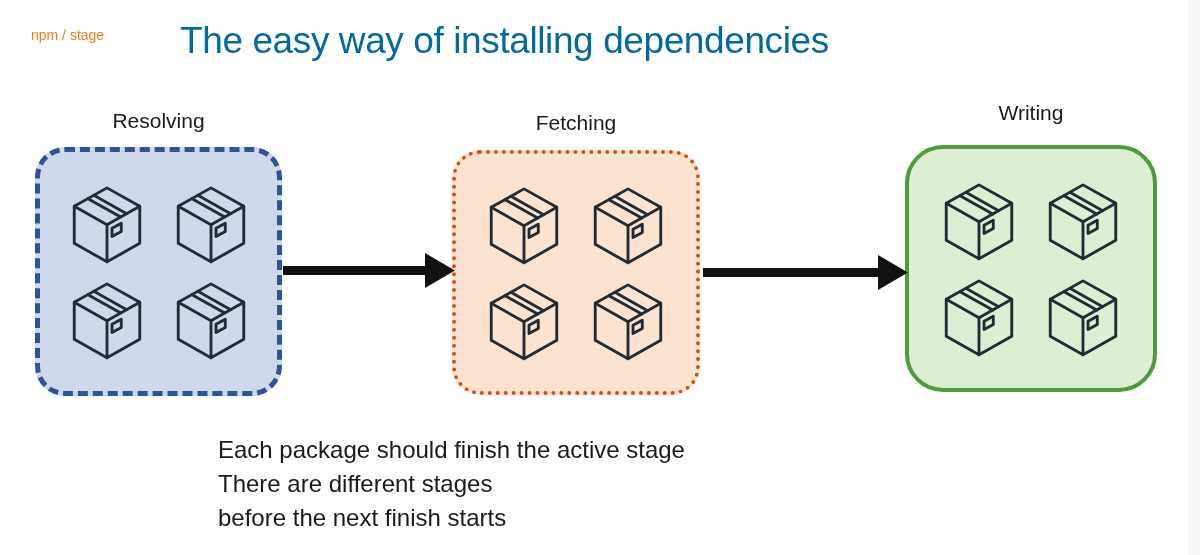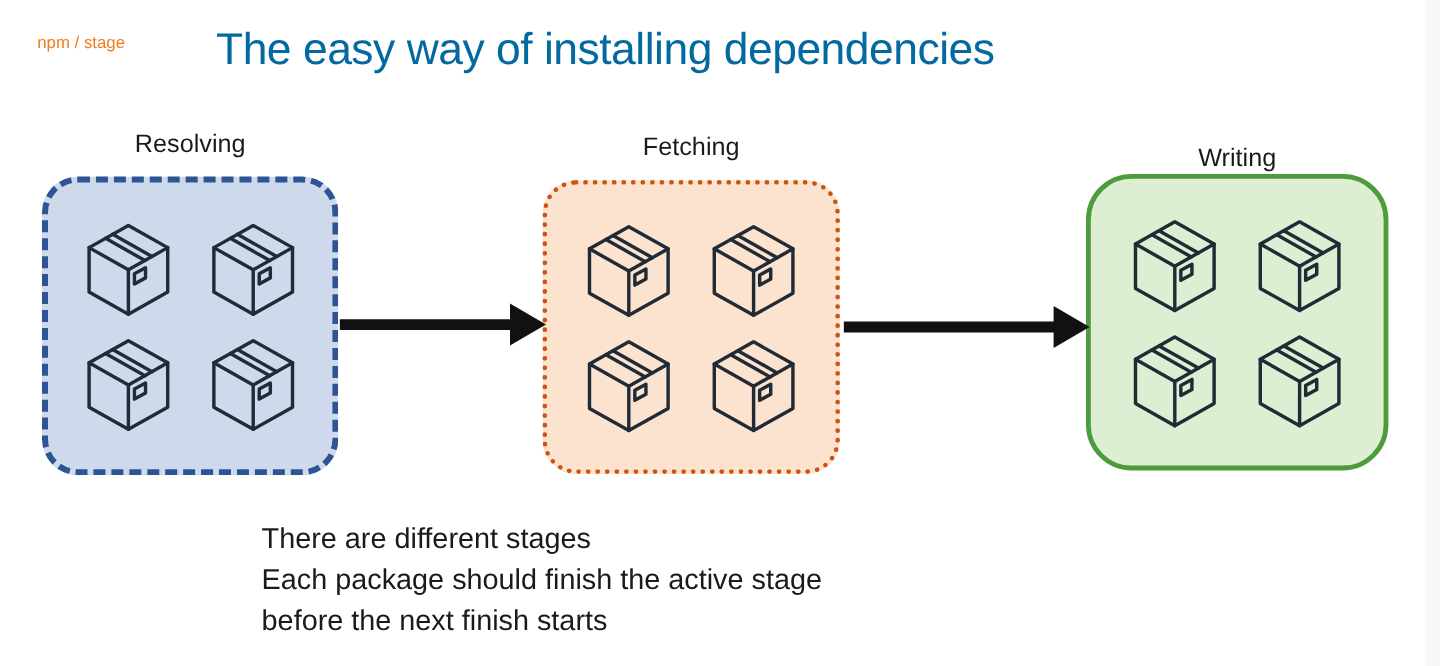--- a/index.html
+++ b/index.html
@@ -12,21 +12,21 @@
   }
   .title{
     position:absolute;left:180px;top:18px;width:800px;margin:0;text-align:left;
     font-size:37px;font-weight:400;letter-spacing:-0.4px;color:#0369a1;line-height:46px;
   }
   .stage-label{
     position:absolute;text-align:center;font-size:21px;color:#1a1a1a;
   }
   .lbl-0{left:35px;top:109px;width:247px;}
   .lbl-1{left:452px;top:111px;width:248px;}
-  .lbl-2{left:905px;top:120px;width:252px;}
+  .lbl-2{left:905px;top:101px;width:252px;}
   .card{
     position:absolute;box-sizing:border-box;border:4px solid #888;
   }
   .card-0{left:35px;top:147px;width:247px;height:249px;border-width:5px;border-radius:30px;}
   .card-1{left:452px;top:150px;width:248px;height:245px;border-width:4px;border-radius:28px;}
   .card-2{left:905px;top:145px;width:252px;height:247px;border-width:4px;border-radius:38px;}
   .pkg-grid{
     width:100%;height:100%;display:grid;
     grid-template-columns:repeat(2,84px);grid-auto-rows:84px;
     column-gap:20px;row-gap:12px;justify-content:center;align-content:center;
@@ -110,22 +110,22 @@
   </div>
 
   <svg class="arrow arrow-0" viewBox="0 0 172 41" aria-hidden="true">
     <polygon points="0,16 142,16 142,3 172,20.5 142,38 142,25 0,25"></polygon>
   </svg>
   <svg class="arrow arrow-1" viewBox="0 0 205 41" aria-hidden="true">
     <polygon points="0,16 175,16 175,3 205,20.5 175,38 175,25 0,25"></polygon>
   </svg>
 
   <div class="notes">
+    <div>Each package should finish the active stage</div>
     <div>There are different stages</div>
-    <div>Each package should finish the active stage</div>
     <div>before the next finish starts</div>
   </div>
 
   <div class="right-strip"></div>
 
   <svg class="svg-defs" aria-hidden="true">
     <defs>
       <symbol id="pkg-shape" viewBox="0 0 100 100">
         <g fill="none" stroke="#212b36" stroke-width="3.4" stroke-linejoin="round" stroke-linecap="round">
           <path d="M50 7 L89 29 L89 73 L50 95 L11 73 L11 29 Z"></path>

